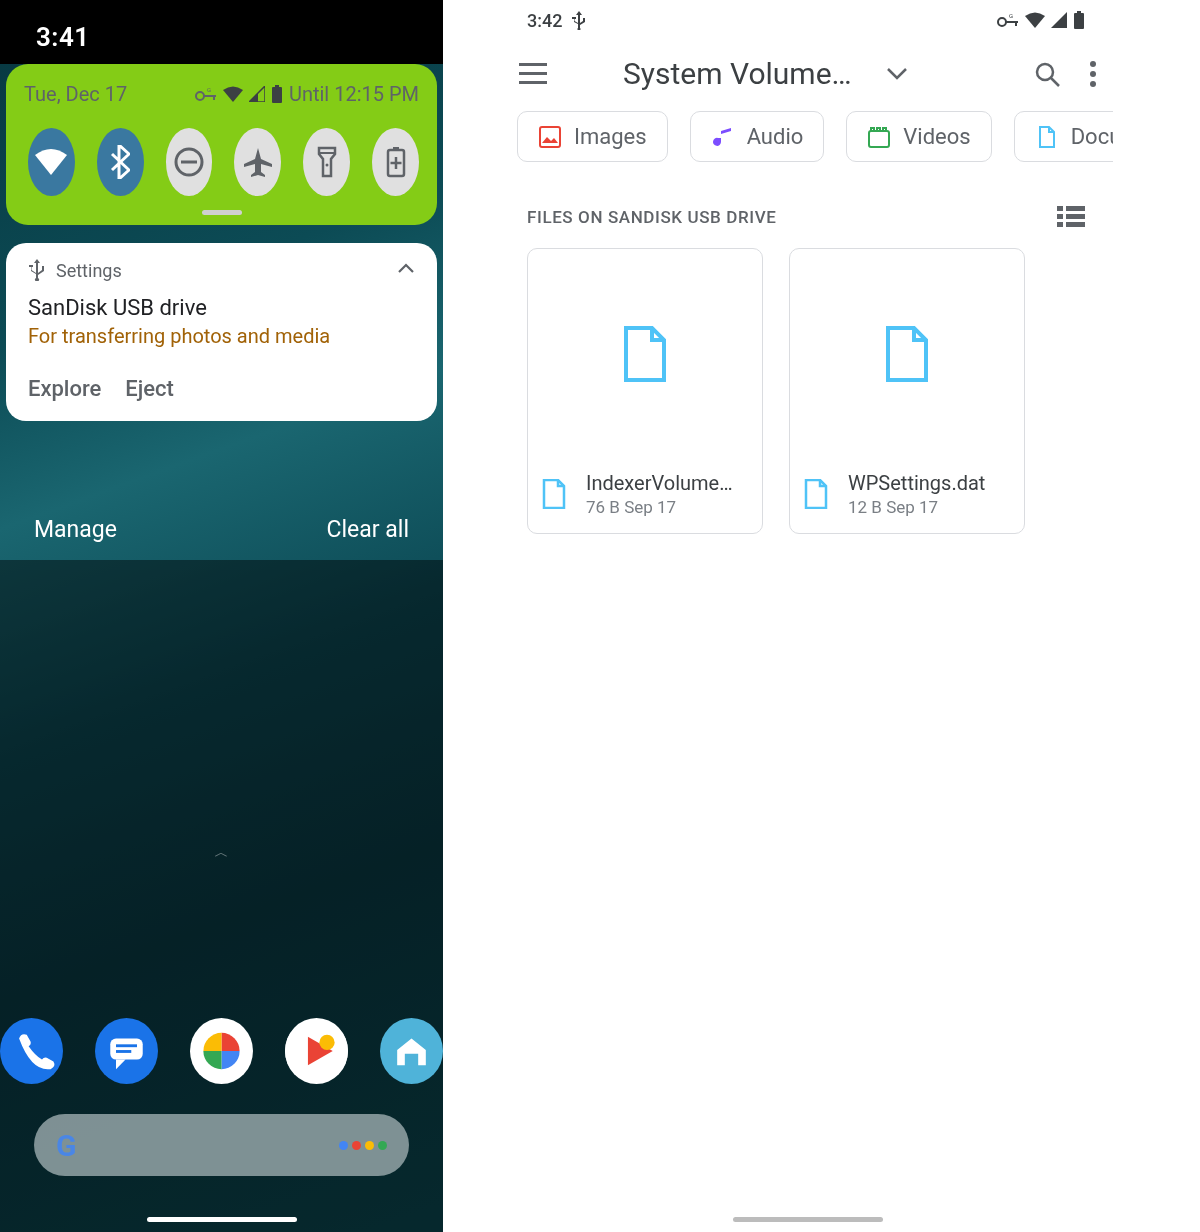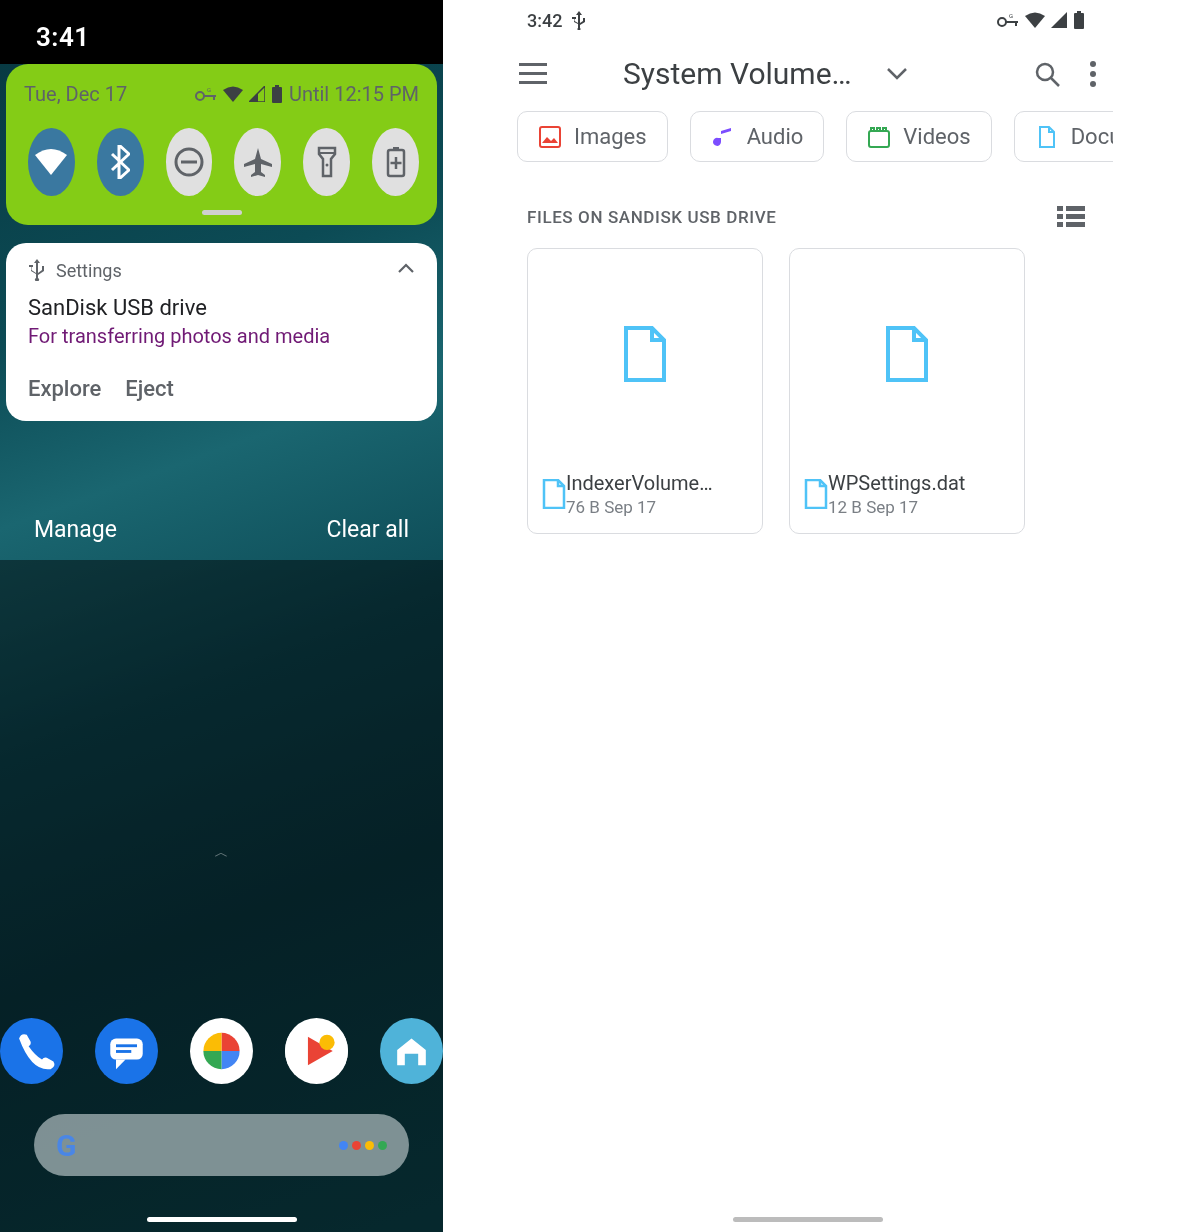--- a/index.html
+++ b/index.html
@@ -31,21 +31,21 @@
 .qs-handle { width:40px; height:5px; background:#d0d0d0; border-radius:3px; margin:14px auto 0; }
 
 .notif-card {
   position:absolute; top:243px; left:6px; right:6px; background:#fff; border-radius:20px; overflow:hidden;
 }
 .silent-header { display:flex; justify-content:space-between; align-items:center; padding:20px 22px; font-size:20px; color:#3c4043; border-bottom:1px solid #e4e4e4;}
 .notif-body { padding:14px 22px 16px; }
 .notif-src { display:flex; justify-content:space-between; align-items:center; color:#5f6368; font-size:18px; }
 .notif-src-left { display:flex; align-items:flex-end; gap:10px; }
 .notif-title { font-size:22px; color:#202124; margin-top:14px; }
-.notif-desc  { font-size:20px; color:#701a75; margin-top:4px; }
+.notif-desc  { font-size:20px; color:#a16207; margin-top:4px; }
 .notif-actions { display:flex; gap:24px; padding:12px 22px 20px; }
 .notif-action { color:#5f6368; font-size:22px; font-weight:500; }
 
 .shade-bottom-row {
   position:absolute; top:516px; left:0; right:0; display:flex; justify-content:space-between;
   padding:0 34px; color:#fff; font-size:23px;
 }
 
 
 .dock { position:absolute; bottom:148px; width:100%; display:flex; justify-content:center; gap:32px; }
@@ -94,21 +94,21 @@
 .chip-icon { width:24px; height:24px; flex:none;}
 
 .section-row { display:flex; justify-content:space-between; align-items:center; padding:30px 28px 14px 24px;}
 .section-label { font-size:17px; letter-spacing:0.6px; color:#5f6368; font-weight:500;}
 
 .grid { display:flex; gap:26px; padding:6px 24px; }
 .file-card {
   width:236px; border:1px solid #dadce0; border-radius:10px; overflow:hidden; display:flex; flex-direction:column;
 }
 .thumb { height:210px; display:flex; align-items:center; justify-content:center;}
-.meta { display:flex; align-items:center; gap:0; padding:12px 14px 16px; }
+.meta { display:flex; align-items:center; gap:20px; padding:12px 14px 16px; }
 .meta-text { overflow:hidden; }
 .fname { font-size:20px; color:#3c4043; white-space:nowrap; overflow:hidden; text-overflow:ellipsis; }
 .finfo { font-size:17px; color:#7a7f85; margin-top:2px;}
 
 .nav-pill-right { position:absolute; bottom:10px; left:50%; transform:translateX(-50%); width:150px; height:5px; background:#bcbcbc; border-radius:3px;}
 
 svg { display:block; }
 </style>
 </head>
 <body>

